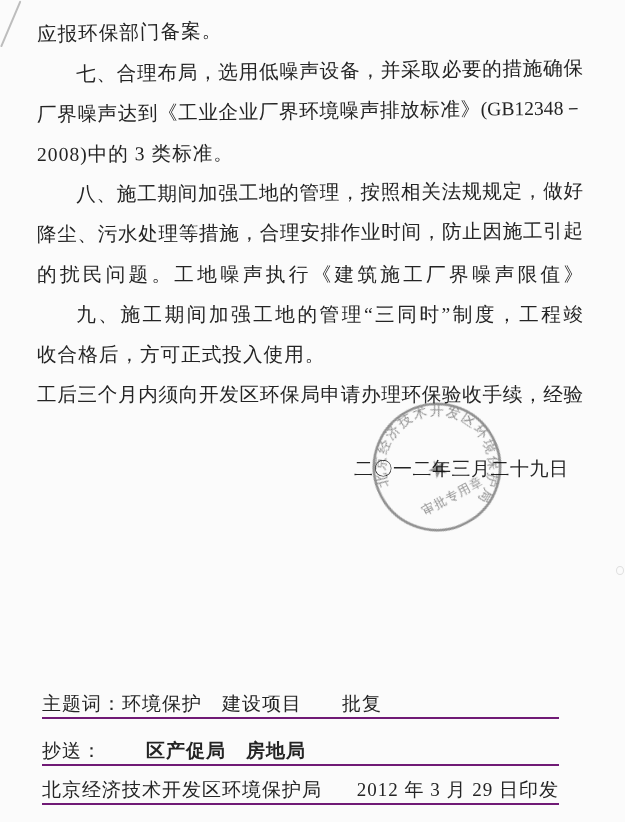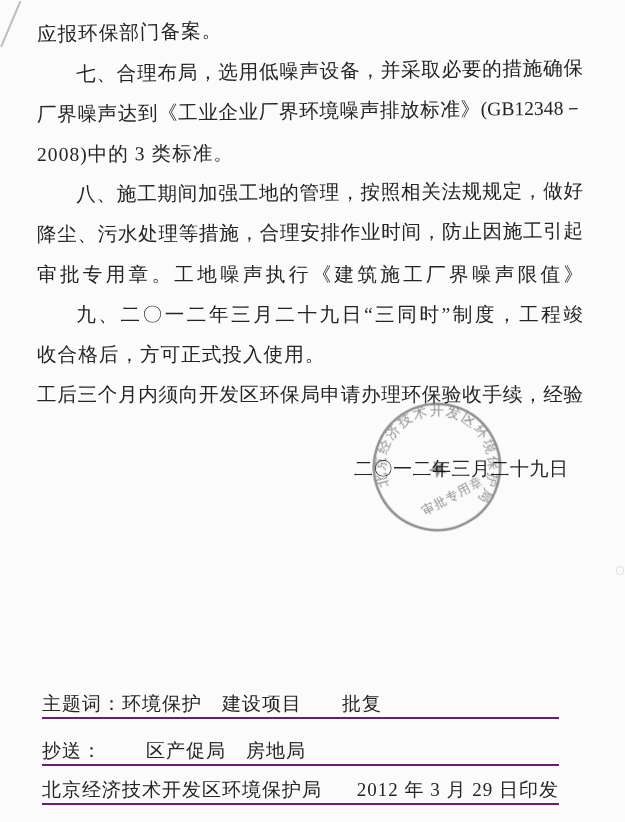--- a/index.html
+++ b/index.html
@@ -61,39 +61,39 @@
   .footer-row {
     position:absolute; left:42px; width:517px;
     border-bottom:2px solid #701a75;
     font-size:19px; letter-spacing:1px;
     display:flex; align-items:flex-end;
   }
   .row-keywords { top:687px; height:30px; }
   .row-cc       { top:735px; height:29px; }
   .row-issuer   { top:773px; height:30px; justify-content:space-between; }
   .row-keywords .val { }
-  .row-cc .val       { margin-left:44px; }
+  .row-cc .val       { margin-left:44px;font-weight:bold; }
 </style>
 </head>
 <body>
 
 <div class="page">
 
   <div class="scan-mark"></div>
   <div class="speck"></div>
 
   <div class="doc-body">
     <div class="line end t1">应报环保部门备案。</div>
     <div class="line first t2">七、合理布局，选用低噪声设备，并采取必要的措施确保</div>
     <div class="line t2">厂界噪声达到《工业企业厂界环境噪声排放标准》(GB12348－</div>
     <div class="line end t3">2008)中的 3 类标准。</div>
     <div class="line first t3">八、施工期间加强工地的管理，按照相关法规规定，做好</div>
     <div class="line t3">降尘、污水处理等措施，合理安排作业时间，防止因施工引起</div>
-    <div class="line">审批专用章。工地噪声执行《建筑施工厂界噪声限值》</div>
-    <div class="line first">九、二〇一二年三月二十九日“三同时”制度，工程竣</div>
+    <div class="line">的扰民问题。工地噪声执行《建筑施工厂界噪声限值》</div>
+    <div class="line first">九、施工期间加强工地的管理“三同时”制度，工程竣</div>
     <div class="line end">收合格后，方可正式投入使用。</div>
     <div class="line">工后三个月内须向开发区环保局申请办理环保验收手续，经验</div>
   </div>
 
   <div class="date-line">二〇一二年三月二十九日</div>
 
   <div class="stamp">
     <svg viewBox="0 0 134 134">
       <circle cx="67" cy="67" r="63" fill="none" stroke="#747474" stroke-width="2.6"></circle>
       <defs>

